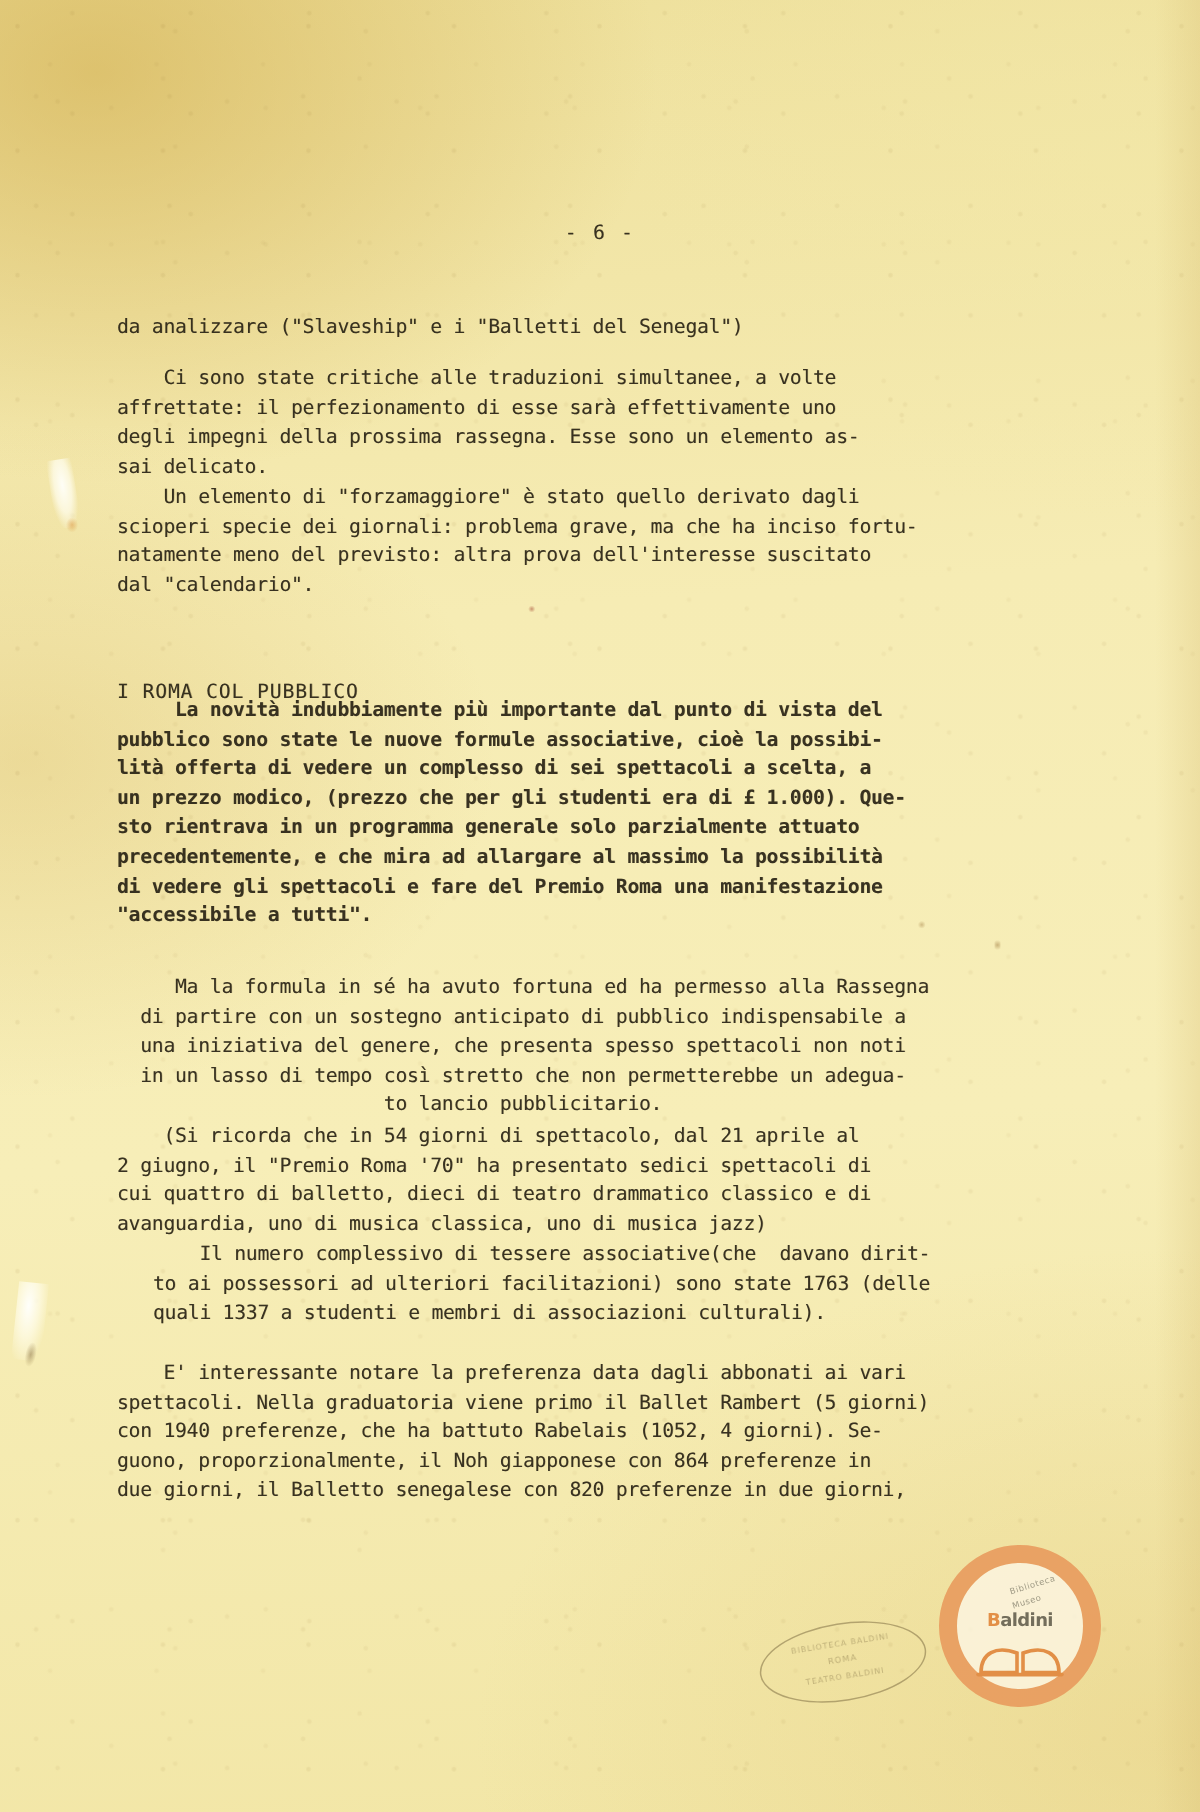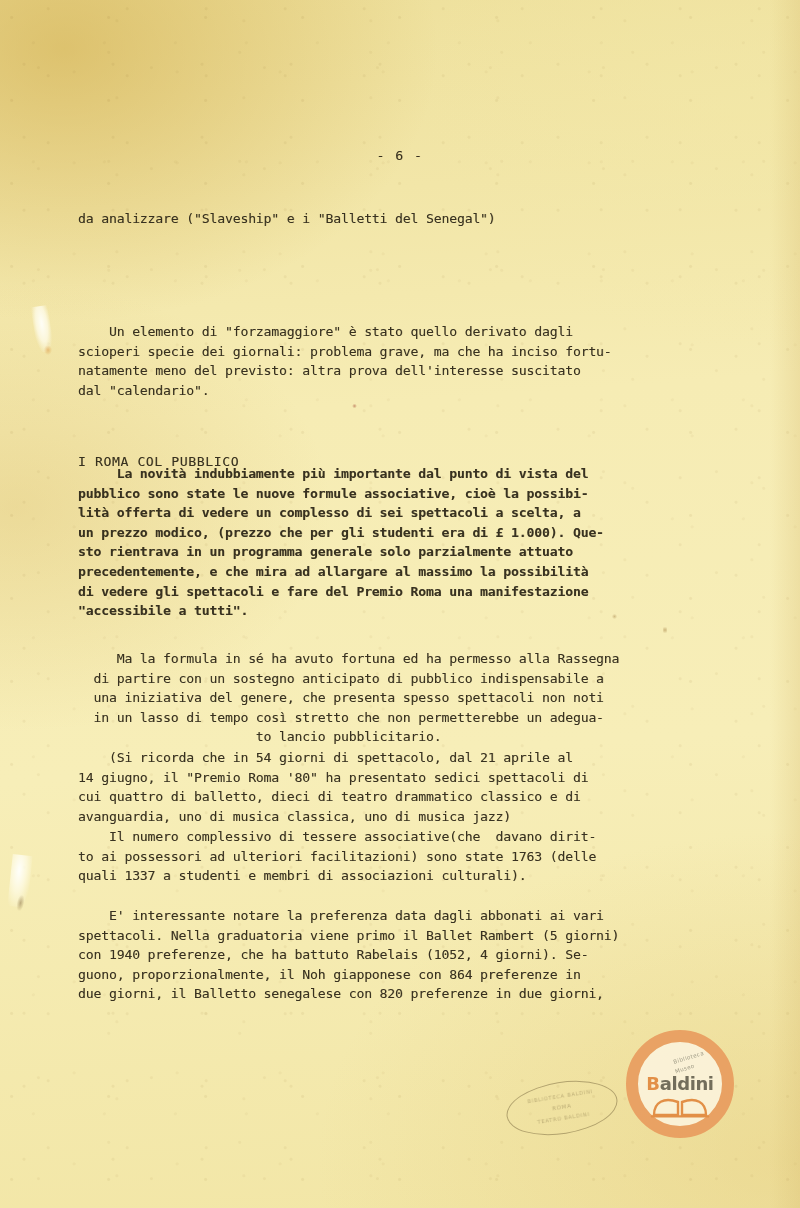--- a/index.html
+++ b/index.html
@@ -66,21 +66,21 @@
 
   .block { left: 78px; }
 
   #para-lead      { top: 209px; }
   #para-critiche  { top: 243px; }
   #para-forza     { top: 322px; }
   #heading-conti  { top: 452px; letter-spacing: 0.6px; }
   #para-novita    { top: 464px; font-weight: bold; }
   #para-formula   { top: 649px; text-align: center; }
   #para-ricorda   { top: 748px; }
-  #para-tessere   { top: 827px; }
+  #para-tessere   { top: 827px; margin-left: 24px; }
   #para-preferenza{ top: 906px; }
 
   
   .blemish { position: absolute; pointer-events: none; }
 
   #blemish-top-left {
     left: 34px; top: 306px;
     width: 17px; height: 46px;
     background: radial-gradient(ellipse at 50% 38%, rgba(255,255,250,0.95) 0%, rgba(255,253,238,0.72) 45%, rgba(250,244,200,0.0) 78%);
     transform: rotate(-9deg);
@@ -178,21 +178,21 @@
   }
   #baldini-logo .logo-curve-sub {
     top: 37px; font-size: 5.6px; letter-spacing: 0.4px;
     transform: rotate(-17deg) translateX(5px);
   }
   #baldini-logo .wordmark {
     position: absolute;
     left: 0; top: 43px; width: 108px;
     text-align: center;
     font-family: "DejaVu Sans", "Liberation Sans", sans-serif;
-    font-size: 18px;
+    font-size: 12px;
     font-weight: bold;
     color: #55524c;
     letter-spacing: -0.4px;
   }
   #baldini-logo .wordmark .cap { color: #e07c32; }
   #baldini-logo .book-icon {
     position: absolute;
     left: 24px; top: 63px;
     width: 60px; height: 26px;
   }
@@ -201,20 +201,24 @@
 <body>
 
 <div id="page">
 
   <div id="grain"></div>
 
   <div class="typed" id="page-number">- 6 -</div>
 
   <div class="typed block" id="para-lead">da analizzare ("Slaveship" e i "Balletti del Senegal")</div>
 
+  <div class="typed block" id="para-critiche">    Ci sono state critiche alle traduzioni simultanee, a volte
+affrettate: il perfezionamento di esse sarà effettivamente uno
+degli impegni della prossima rassegna. Esse sono un elemento as-
+sai delicato.</div>
 
   <div class="typed block" id="para-forza">    Un elemento di "forzamaggiore" è stato quello derivato dagli
 scioperi specie dei giornali: problema grave, ma che ha inciso fortu-
 natamente meno del previsto: altra prova dell'interesse suscitato
 dal "calendario".</div>
 
   <div class="typed block" id="heading-conti">I ROMA COL PUBBLICO</div>
 
   <div class="typed block" id="para-novita">     La novità indubbiamente più importante dal punto di vista del
 pubblico sono state le nuove formule associative, cioè la possibi-
@@ -225,21 +229,21 @@
 di vedere gli spettacoli e fare del Premio Roma una manifestazione
 "accessibile a tutti".</div>
 
   <div class="typed block" id="para-formula">     Ma la formula in sé ha avuto fortuna ed ha permesso alla Rassegna
 di partire con un sostegno anticipato di pubblico indispensabile a
 una iniziativa del genere, che presenta spesso spettacoli non noti
 in un lasso di tempo così stretto che non permetterebbe un adegua-
 to lancio pubblicitario.</div>
 
   <div class="typed block" id="para-ricorda">    (Si ricorda che in 54 giorni di spettacolo, dal 21 aprile al
-14 giugno, il "Premio Roma '80" ha presentato sedici spettacoli di
+2 giugno, il "Premio Roma '70" ha presentato sedici spettacoli di
 cui quattro di balletto, dieci di teatro drammatico classico e di
 avanguardia, uno di musica classica, uno di musica jazz)</div>
 
   <div class="typed block" id="para-tessere">    Il numero complessivo di tessere associative(che  davano dirit-
 to ai possessori ad ulteriori facilitazioni) sono state 1763 (delle
 quali 1337 a studenti e membri di associazioni culturali).</div>
 
   <div class="typed block" id="para-preferenza">    E' interessante notare la preferenza data dagli abbonati ai vari
 spettacoli. Nella graduatoria viene primo il Ballet Rambert (5 giorni)
 con 1940 preferenze, che ha battuto Rabelais (1052, 4 giorni). Se-

